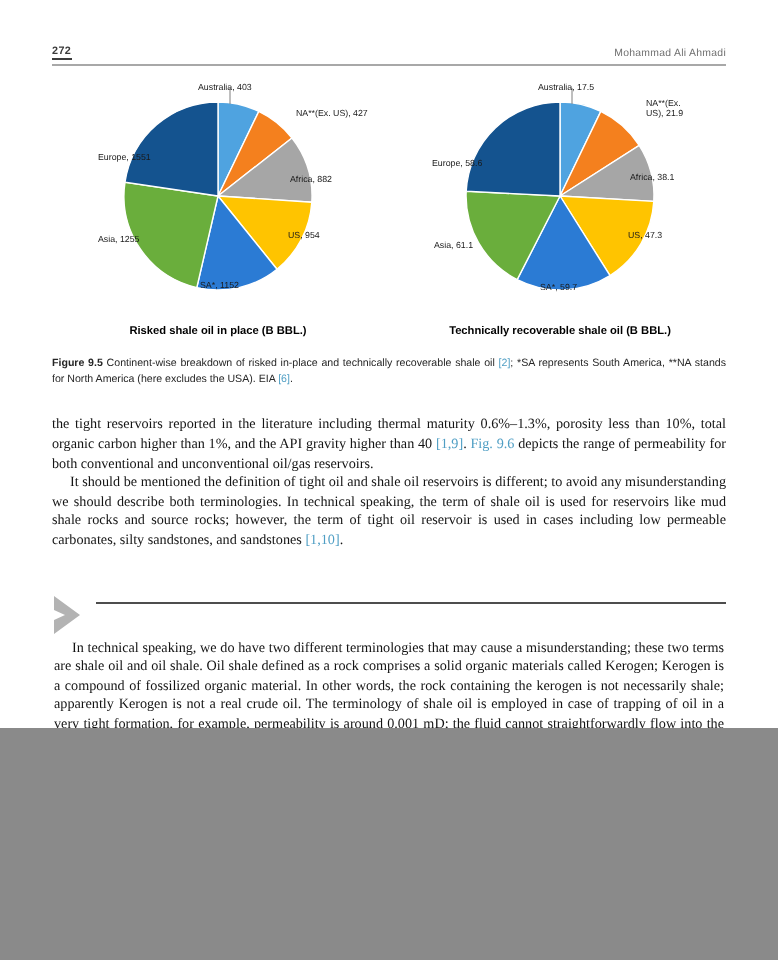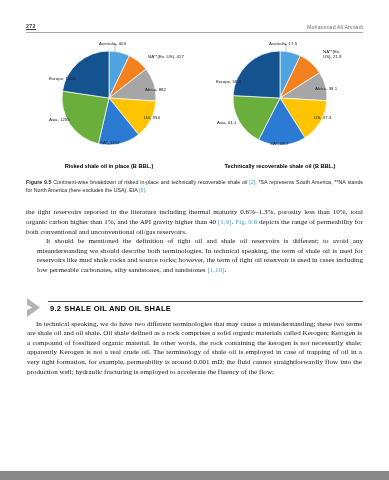--- a/index.html
+++ b/index.html
@@ -6,21 +6,21 @@
     margin: 0;
     padding: 0;
     background: #8a8a8a;
   }
   body {
     font-family: "Liberation Serif", serif;
   }
   .page {
     position: relative;
     width: 389px;
-    height: 471px;
+    height: 364px;
     background: #ffffff;
     overflow: hidden;
     box-sizing: border-box;
   }
   .page-inner {
     position: absolute;
     left: 26px;
     top: 18px;
     width: 337px;
   }
@@ -123,21 +123,20 @@
     line-height: 9.6px;
     color: #141414;
     text-align: justify;
     hyphens: none;
   }
   .body-text p {
     margin: 0;
   }
   .body-text p.indent {
     text-indent: 9px;
-    margin-left: 11px;
   }
 
   
   .section-head {
     margin-top: 22px;
     position: relative;
     height: 19px;
   }
   .section-rule {
     position: absolute;
@@ -263,23 +262,20 @@
     <div class="body-text">
       <p><span>the tight reservoirs reported in the literature including thermal maturity 0.6%–1.3%, porosity less than 10%, total organic carbon higher than 1%, and the API gravity higher than 40 </span><span class="ref-link">[1,9]</span><span>. </span><span class="ref-link">Fig. 9.6</span><span> depicts the range of permeability for both conventional and unconventional oil/gas reservoirs.</span></p>
       <p class="indent"><span>It should be mentioned the definition of tight oil and shale oil reservoirs is different; to avoid any misunderstanding we should describe both terminologies. In technical speaking, the term of shale oil is used for reservoirs like mud shale rocks and source rocks; however, the term of tight oil reservoir is used in cases including low permeable carbonates, silty sandstones, and sandstones </span><span class="ref-link">[1,10]</span><span>.</span></p>
     </div>
 
     <div class="section-head">
       <div class="section-rule"></div>
       <svg class="section-arrow" viewBox="0 0 22 19">
         <polygon points="1,0 14,9.5 1,19 1,12 6.5,9.5 1,7" fill="#b3b3b3"></polygon>
       </svg>
-      <div class="section-title">
-        <span class="num">9.2</span><span>SHALE OIL AND OIL SHALE</span>
-      </div>
     </div>
 
     <div class="section-body">
       <p>In technical speaking, we do have two different terminologies that may cause a misunderstanding; these two terms are shale oil and oil shale. Oil shale defined as a rock comprises a solid organic materials called Kerogen; Kerogen is a compound of fossilized organic material. In other words, the rock containing the kerogen is not necessarily shale; apparently Kerogen is not a real crude oil. The terminology of shale oil is employed in case of trapping of oil in a very tight formation, for example, permeability is around 0.001 mD; the fluid cannot straightforwardly flow into the production well; hydraulic fracturing is employed to accelerate the fluency of the flow;</p>
     </div>
 
   </div>
 </div>
 
 </body></html>

